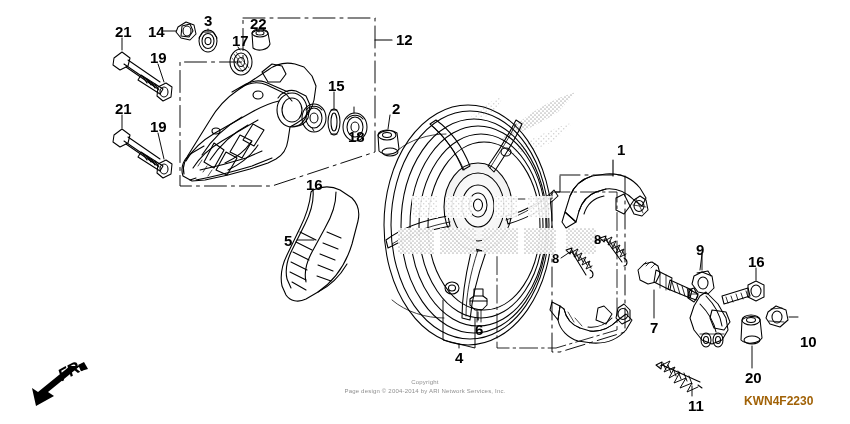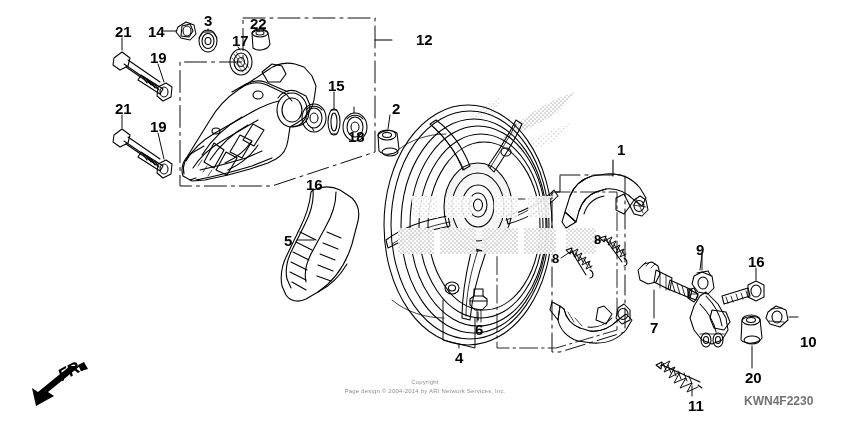--- a/index.html
+++ b/index.html
@@ -46,21 +46,21 @@
     line-height:1.55;
     letter-spacing:0.2px;
   }
   #copyright .c1{display:block;}
   #copyright .c2{display:block;}
 
   
   #pagecode{
     position:absolute;left:744px;top:394px;
     font-family:"Liberation Sans", sans-serif;
-    font-size:12px;font-weight:700;letter-spacing:0px;color:#737373;
+    font-size:12px;font-weight:700;letter-spacing:0px;color:#a16207;
   }
 </style>
 </head>
 <body>
 
 <div id="sheet">
 
   <svg id="art" viewBox="0 0 850 424" xmlns="http://www.w3.org/2000/svg">
     <defs>
       <pattern id="halftone" width="4" height="4" patternUnits="userSpaceOnUse">
@@ -470,21 +470,21 @@
       </g>
 
     </g>
   </svg>
 
   <div class="callout" style="left:115px;top:24px;">21</div>
   <div class="callout" style="left:148px;top:24px;">14</div>
   <div class="callout" style="left:204px;top:13px;">3</div>
   <div class="callout" style="left:250px;top:16px;">22</div>
   <div class="callout" style="left:232px;top:33px;">17</div>
-  <div class="callout" style="left:396px;top:32px;margin-left:20px;">12</div>
+  <div class="callout" style="left:396px;top:32px;">12</div>
   <div class="callout" style="left:150px;top:50px;">19</div>
   <div class="callout" style="left:328px;top:78px;">15</div>
   <div class="callout" style="left:348px;top:93px;margin-top:36px;">18</div>
   <div class="callout" style="left:392px;top:101px;">2</div>
   <div class="callout" style="left:306px;top:129px;margin-top:48px;">16</div>
   <div class="callout" style="left:115px;top:101px;">21</div>
   <div class="callout" style="left:150px;top:119px;">19</div>
   <div class="callout" style="left:617px;top:142px;">1</div>
   <div class="callout" style="left:284px;top:233px;">5</div>
   <div class="callout sm" style="left:552px;top:252px;">8</div>

